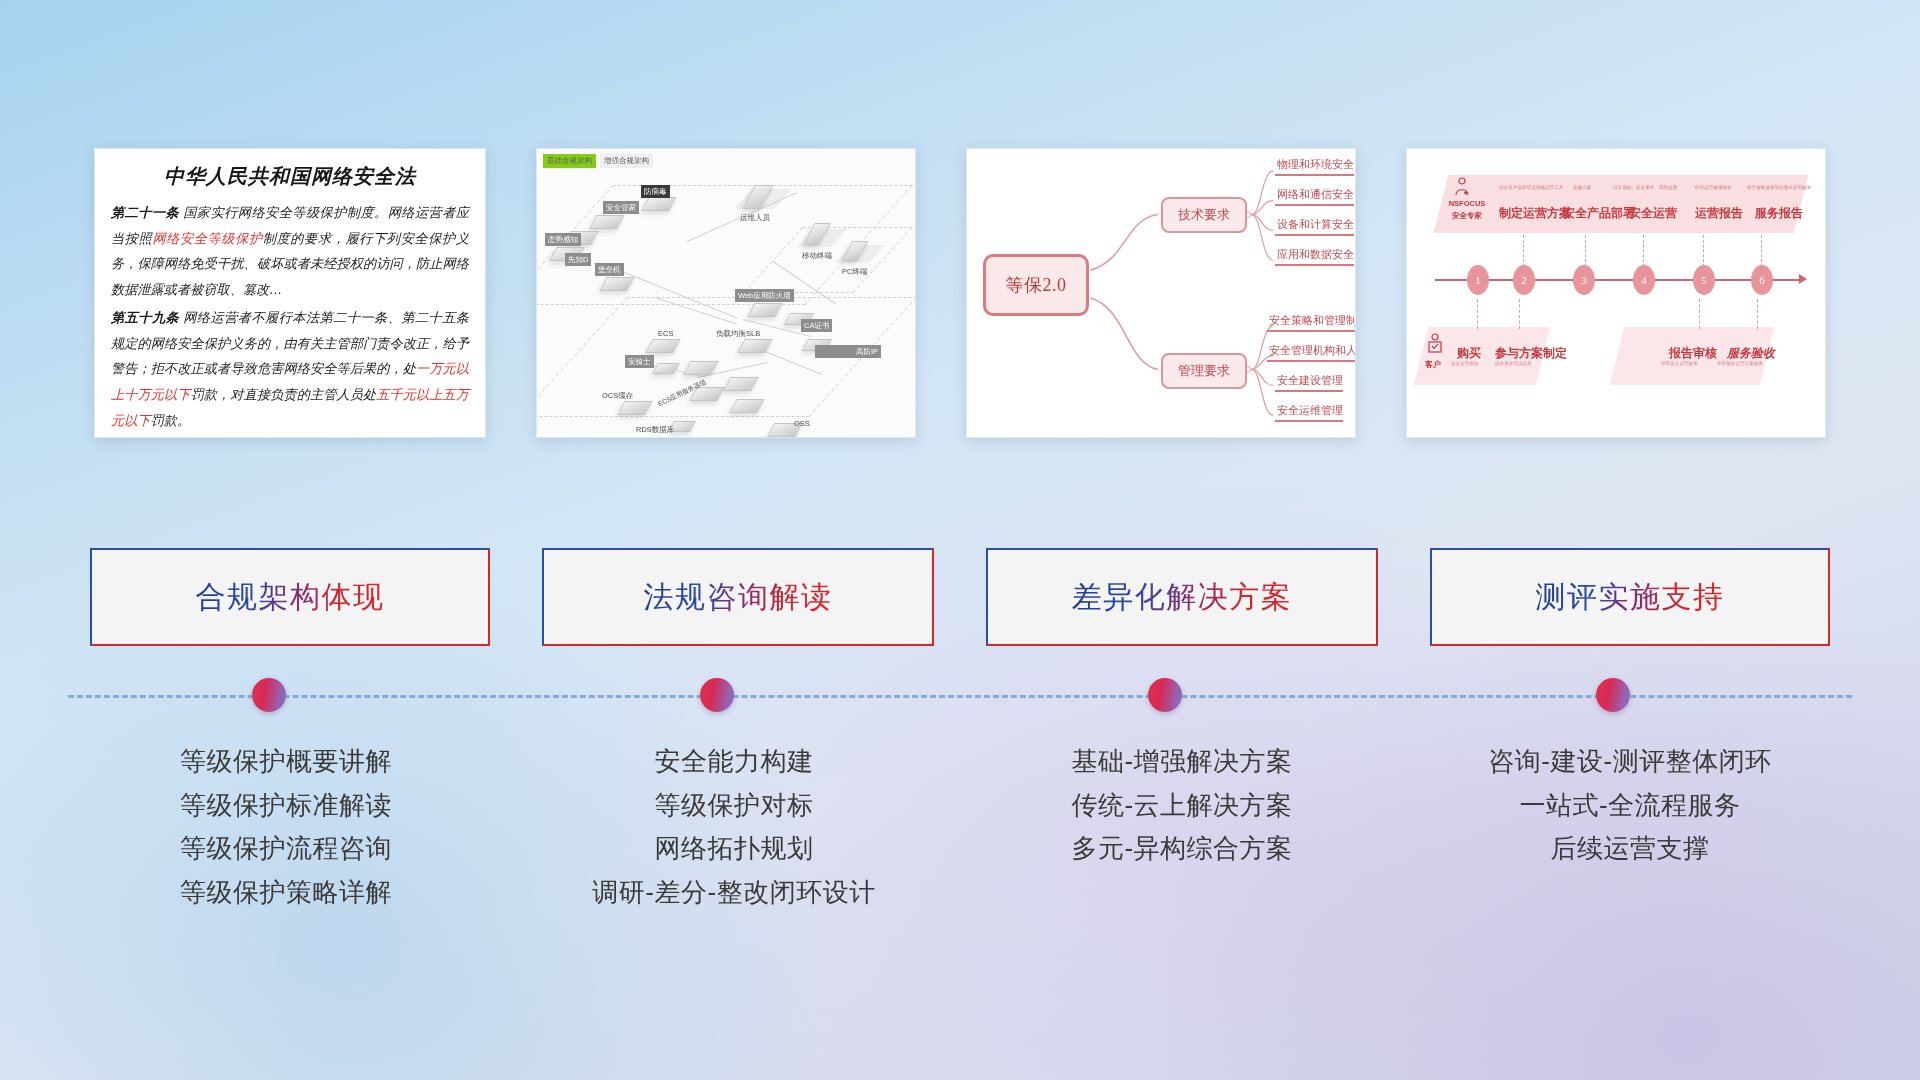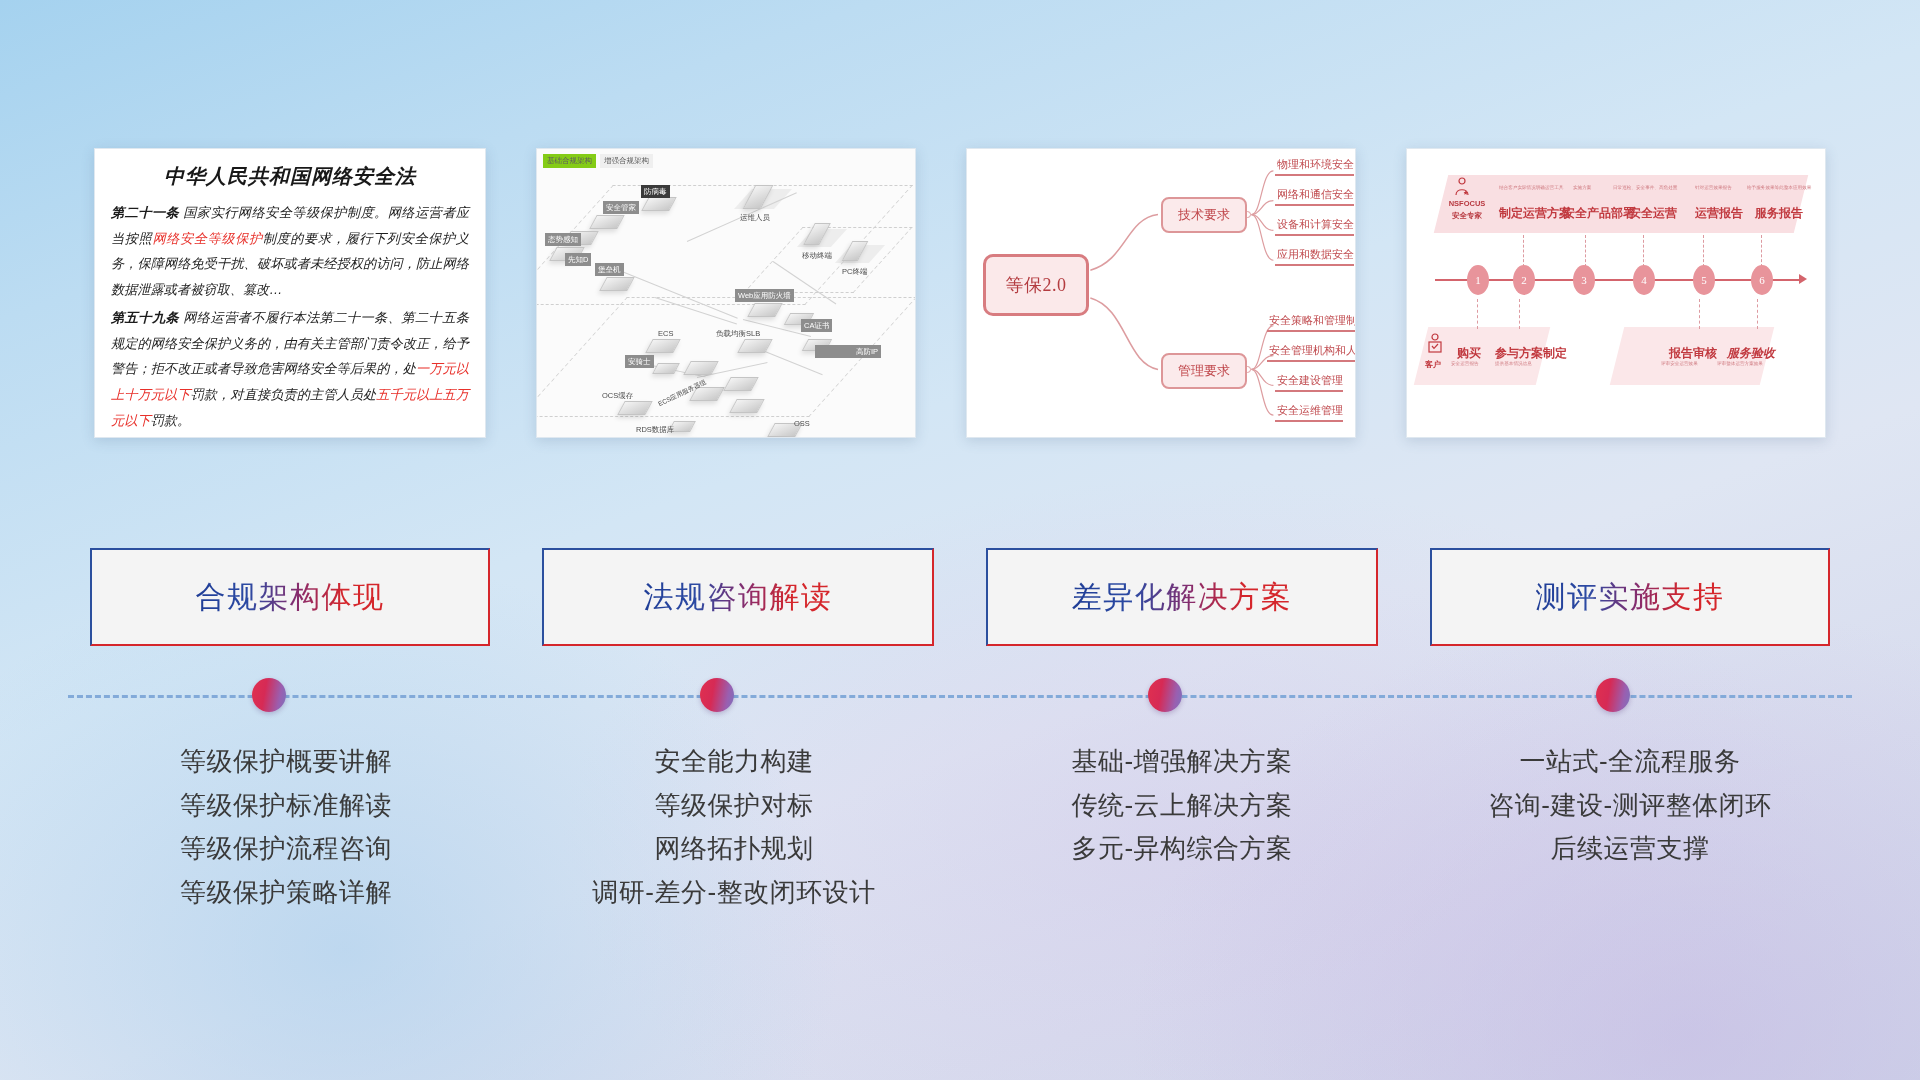--- a/index.html
+++ b/index.html
@@ -440,17 +440,17 @@
     <div class="list-item">等级保护对标</div>
     <div class="list-item">网络拓扑规划</div>
     <div class="list-item">调研-差分-整改闭环设计</div>
   </div>
   <div class="list-col w392">
     <div class="list-item">基础-增强解决方案</div>
     <div class="list-item">传统-云上解决方案</div>
     <div class="list-item">多元-异构综合方案</div>
   </div>
   <div class="list-col">
+    <div class="list-item">咨询-建设-测评整体闭环</div>
     <div class="list-item">一站式-全流程服务</div>
-    <div class="list-item">咨询-建设-测评整体闭环</div>
     <div class="list-item">后续运营支撑</div>
   </div>
 </div>
 
 </body></html>

